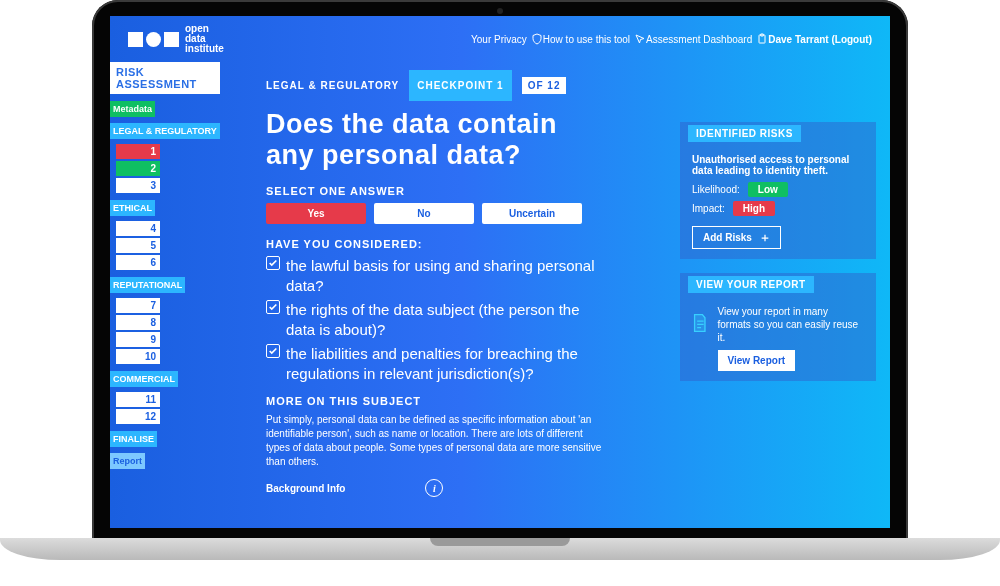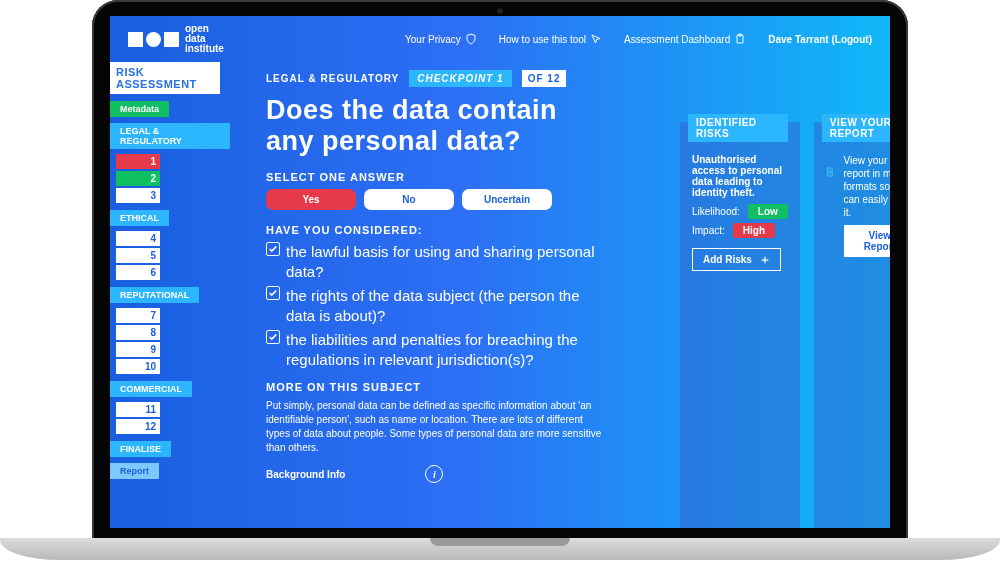--- a/index.html
+++ b/index.html
@@ -29,62 +29,62 @@
   .base {
     position: absolute;
     left: 0; top: 538px;
     width: 1000px; height: 22px;
     background: linear-gradient(#dcdcdc, #b9b9b9);
     border-radius: 0 0 60px 60px / 0 0 20px 20px;
   }
   .notch { position:absolute; top:538px; left:50%; width:140px; height:8px; margin-left:-70px; background:#9a9a9a; border-radius:0 0 10px 10px; }
 
   
-  .hdr { display:flex; align-items:center; height:46px; padding:0 18px; gap:22px; font-size:10px; }
+  .hdr { display:flex; align-items:center; height:46px; padding:0 18px; font-size:10px; }
   .brand { display:flex; align-items:center; gap:6px; }
   .logo { display:flex; gap:3px; align-items:center; }
   .logo .sq { width:15px; height:15px; background:#fff; }
   .logo .ci { width:15px; height:15px; background:#fff; border-radius:50%; }
   .brand-txt { line-height:1; font-size:10px; font-weight:600; }
   .hdr-spacer { flex:1; }
   .hdr a { color:#fff; text-decoration:none; display:flex; align-items:center; gap:4px; cursor:pointer; }
   .ic { width:12px; height:12px; display:inline-block; }
   .user { font-weight:600; }
 
   
   .body { display:flex; height: calc(100% - 46px); }
   .sidebar { width:120px; padding:0 0 0 0; }
   .sb-title { background:#fff; color:#2a6fe5; font-weight:800; font-size:11px; padding:4px 6px; margin:0 0 4px 0; width:110px; line-height:1.1; letter-spacing:.5px; }
-  .pill { color:#fff; font-weight:800; font-size:9px; padding:3px 10px; margin:3px 0; display:inline-block; }
+  .pill { color:#fff; font-weight:800; font-size:9px; padding:3px 3px; margin:3px 0; display:inline-block; }
   .pill.green { background:#0fbf62; }
   .pill.blue { background:#2cb6ff; }
   .pill.lblue { background:#7cc8ff; }
   .nums { display:flex; flex-direction:column; gap:2px; margin:2px 0 4px 6px; }
   .num { width:44px; text-align:right; padding:2px 4px; font-size:10px; font-weight:700; }
   .num.white { background:#fff; color:#1a5fe0; }
   .num.red { background:#e63a4a; color:#fff; }
   .num.green { background:#0fbf62; color:#fff; }
 
   .main { flex:1; padding: 8px 18px 0 36px; position:relative; }
   .crumb { display:flex; align-items:center; gap:10px; font-size:10px; font-weight:800; letter-spacing:1px; }
-  .cp { background:#2cb6ff; padding:3px 8px;font-style:italic; }
+  .cp { background:#2cb6ff; padding:10px 8px; }
   .of { background:#fff; color:#1a5fe0; padding:3px 6px; }
   h1 { font-size:27px; font-weight:800; line-height:1.15; margin:8px 0 14px 0; max-width:340px; letter-spacing:.5px; }
   h3 { font-size:11px; font-weight:800; letter-spacing:1px; margin:6px 0; }
   .answers { display:flex; gap:8px; margin:4px 0 14px 0; }
-  .ans { width:90px; border-radius:7px; text-align:center; padding:5px 0; font-size:10px; font-weight:700; cursor:pointer; border:none; }
+  .ans { width:100px; border-radius:2px; text-align:center; padding:5px 0; font-size:10px; font-weight:700; cursor:pointer; border:none; }
   .ans.sel { background:#e63a4a; color:#fff; }
   .ans.un  { background:#fff; color:#1a5fe0; }
   .ck { display:flex; align-items:flex-start; gap:6px; margin:5px 0; font-size:15px; max-width:330px; line-height:1.3; }
   .ckbox { width:14px; height:14px; border:1.5px solid #fff; border-radius:2px; display:flex; align-items:center; justify-content:center; flex-shrink:0; }
   .para { font-size:10px; max-width:340px; line-height:1.4; margin:4px 0 10px 0; }
   .bgrow { display:flex; align-items:center; gap:80px; font-size:10px; font-weight:800; }
   .info-ic { width:18px; height:18px; border:1.5px solid #fff; border-radius:50%; display:flex; align-items:center; justify-content:center; font-style:italic; font-family:serif; }
 
-  .right { width:210px; padding:60px 14px 0 0; display:flex; flex-direction:row; gap:14px; }
+  .right { width:210px; padding:60px 14px 0 0; display:flex; flex-direction:column; gap:14px; }
   .panel { background:rgba(50,90,200,.45); padding:10px 12px; font-size:10px; }
   .panel h4 { background:#2cb6ff; display:inline-block; padding:3px 8px; font-size:10px; font-weight:800; letter-spacing:.5px; margin:-18px 0 8px -4px; position:relative; top:-4px; }
   .kv { display:flex; align-items:center; gap:8px; margin:4px 0; }
   .tag { padding:2px 10px; border-radius:2px; font-weight:700; }
   .tag.low { background:#0fbf62; }
   .tag.high { background:#e63a4a; }
   .addbtn { border:1px solid #fff; padding:5px 10px; display:inline-flex; align-items:center; gap:8px; margin-top:6px; cursor:pointer; background:transparent; color:#fff; font-size:10px;font-weight:bold; }
   .report { display:flex; gap:10px; align-items:flex-start; }
   .ricon { width:28px; height:36px; }
   .rbtn { background:#fff; color:#1a5fe0; border:none; padding:5px 10px; font-size:10px; font-weight:700; margin-top:6px; cursor:pointer; }

